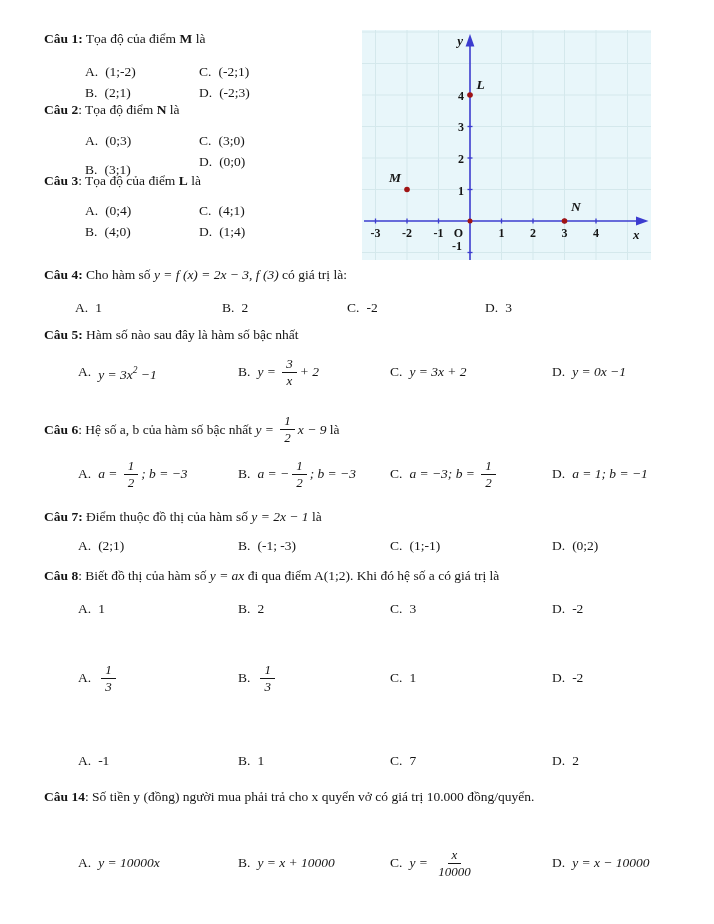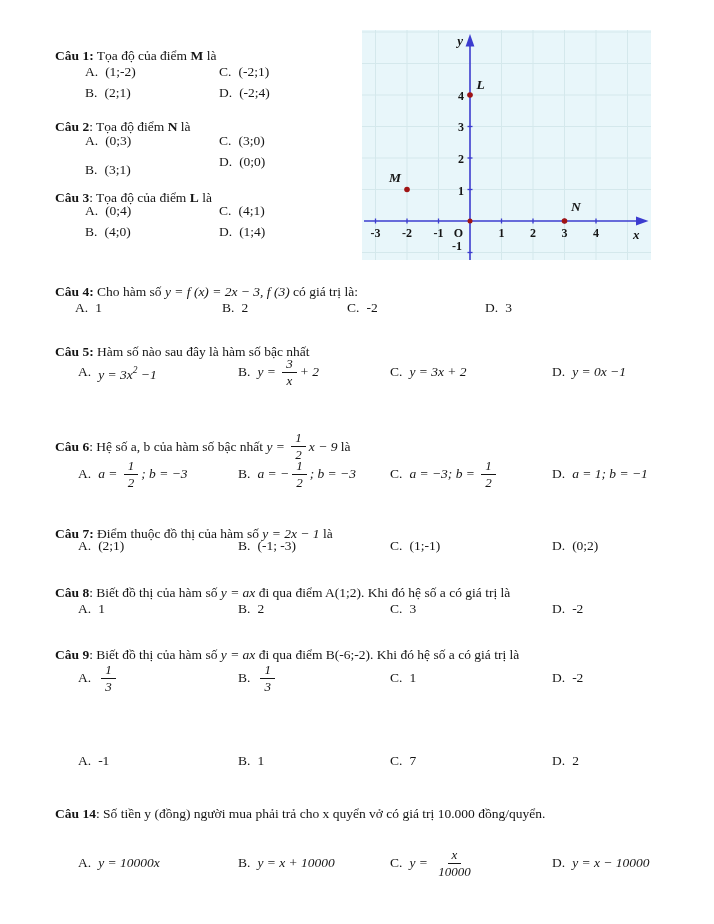--- a/index.html
+++ b/index.html
@@ -1,50 +1,50 @@
 <!DOCTYPE html>
 <html><head>
 <meta charset="utf-8">
 <style>
   html,body{margin:0;padding:0;}
   body{background:#ffffff;}
   .page{position:relative;width:714px;height:924px;background:#ffffff;overflow:hidden;
         font-family:"Liberation Serif",serif;color:#151515;}
-  .qh{position:absolute;left:55px;font-size:13.5px;line-height:17px;white-space:nowrap;margin-top:17px;}
+  .qh{position:absolute;left:44px;font-size:13.5px;line-height:17px;white-space:nowrap;}
   .ql{font-weight:bold;}
   .math{font-style:italic;}
   .opt{position:absolute;font-size:13.5px;line-height:16px;white-space:nowrap;text-align:center;}
   .okey{margin-right:7px;}
   .vc{display:flex;align-items:center;}
   .vc span{white-space:pre;}
   .frac{display:inline-flex;flex-direction:column;align-items:center;font-style:italic;
         margin:0 3px;vertical-align:middle;font-size:13px;}
   .frac .fn{border-bottom:1.2px solid #151515;padding:0 4px 1px 4px;line-height:1.05;}
   .frac .fd{padding:1px 4px 0 4px;line-height:1.05;}
   sup{font-size:9.5px;font-style:italic;}
-  .gA{left:85px}.gC{left:219px}
+  .gA{left:85px}.gC{left:199px}
   .cA{left:78px}.cB{left:238px}.cC{left:390px}.cD{left:552px}
   .nA{left:75px}.nB{left:222px}.nC{left:347px}.nD{left:485px}
   .graph{position:absolute;left:362px;top:30px;}
   .grid line{stroke:#d4e8ec;stroke-width:1;}
   .tick{stroke:#3c3ccf;stroke-width:1.3;}
   .tl{font-family:"Liberation Serif",serif;font-size:12px;font-weight:bold;fill:#151515;}
   .al{font-family:"Liberation Serif",serif;font-size:13px;font-weight:bold;font-style:italic;fill:#151515;}
   .pl{font-family:"Liberation Serif",serif;font-size:13.5px;font-weight:bold;font-style:italic;fill:#151515;}
 </style>
 </head>
 <body>
 
 <div class="page">
 
   <div class="qh" style="top:30px"><span class="ql">Câu 1:</span><span> Tọa độ của điểm </span><span class="ql">M</span><span> là</span></div>
   <span class="opt gA" style="top:64px"><span class="okey">A.</span><span>(1;-2)</span></span>
   <span class="opt gC" style="top:64px"><span class="okey">C.</span><span>(-2;1)</span></span>
   <span class="opt gA" style="top:85px"><span class="okey">B.</span><span>(2;1)</span></span>
-  <span class="opt gC" style="top:85px"><span class="okey">D.</span><span>(-2;4)</span></span>
+  <span class="opt gC" style="top:85px"><span class="okey">D.</span><span>(-2;3)</span></span>
 
   <div class="qh" style="top:101px"><span class="ql">Câu 2</span><span>: </span><span>Tọa độ điểm </span><span class="ql">N</span><span> là</span></div>
   <span class="opt gA" style="top:133px"><span class="okey">A.</span><span>(0;3)</span></span>
   <span class="opt gC" style="top:133px"><span class="okey">C.</span><span>(3;0)</span></span>
   <span class="opt gA" style="top:162px"><span class="okey">B.</span><span>(3;1)</span></span>
   <span class="opt gC" style="top:154px"><span class="okey">D.</span><span>(0;0)</span></span>
 
   <div class="qh" style="top:172px"><span class="ql">Câu 3</span><span>: </span><span>Tọa độ của điểm </span><span class="ql">L</span><span> là</span></div>
   <span class="opt gA" style="top:203px"><span class="okey">A.</span><span>(0;4)</span></span>
   <span class="opt gC" style="top:203px"><span class="okey">C.</span><span>(4;1)</span></span>
@@ -180,21 +180,20 @@
   <span class="opt cB" style="top:538px"><span class="okey">B.</span><span>(-1; -3)</span></span>
   <span class="opt cC" style="top:538px"><span class="okey">C.</span><span>(1;-1)</span></span>
   <span class="opt cD" style="top:538px"><span class="okey">D.</span><span>(0;2)</span></span>
 
   <div class="qh" style="top:567px"><span class="ql">Câu 8</span><span>: </span><span>Biết đồ thị của hàm số </span><span class="math">y = ax</span><span> đi qua điểm A(1;2). Khi đó hệ số a có giá trị là</span></div>
   <span class="opt cA" style="top:601px"><span class="okey">A.</span><span>1</span></span>
   <span class="opt cB" style="top:601px"><span class="okey">B.</span><span>2</span></span>
   <span class="opt cC" style="top:601px"><span class="okey">C.</span><span>3</span></span>
   <span class="opt cD" style="top:601px"><span class="okey">D.</span><span>-2</span></span>
 
-  <div class="qh" style="top:629px"><span class="ql">Câu 9</span><span>: </span><span>Biết đồ thị của hàm số </span><span class="math">y = ax</span><span> đi qua điểm B(-6;-2). Khi đó hệ số a có giá trị là</span></div>
   <span class="opt cA vc" style="top:658px;height:40px">
       <span class="okey">A.</span>
       <span class="frac"><span class="fn">1</span><span class="fd">3</span></span>
     </span>
   <span class="opt cB vc" style="top:658px;height:40px">
       <span class="okey">B.</span>
       <span class="frac"><span class="fn">1</span><span class="fd">3</span></span>
     </span>
   <span class="opt cC vc" style="top:658px;height:40px">
       <span class="okey">C.</span>

